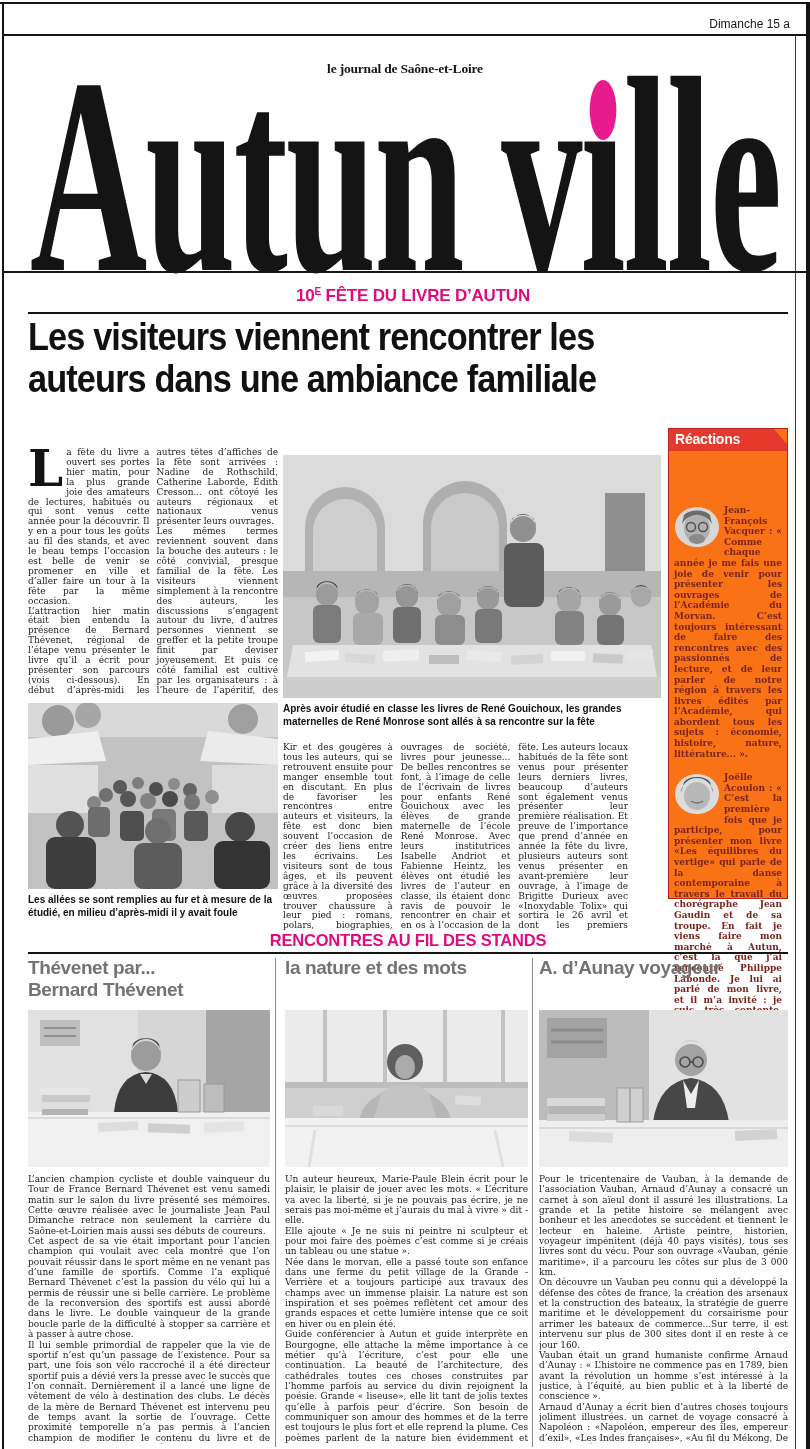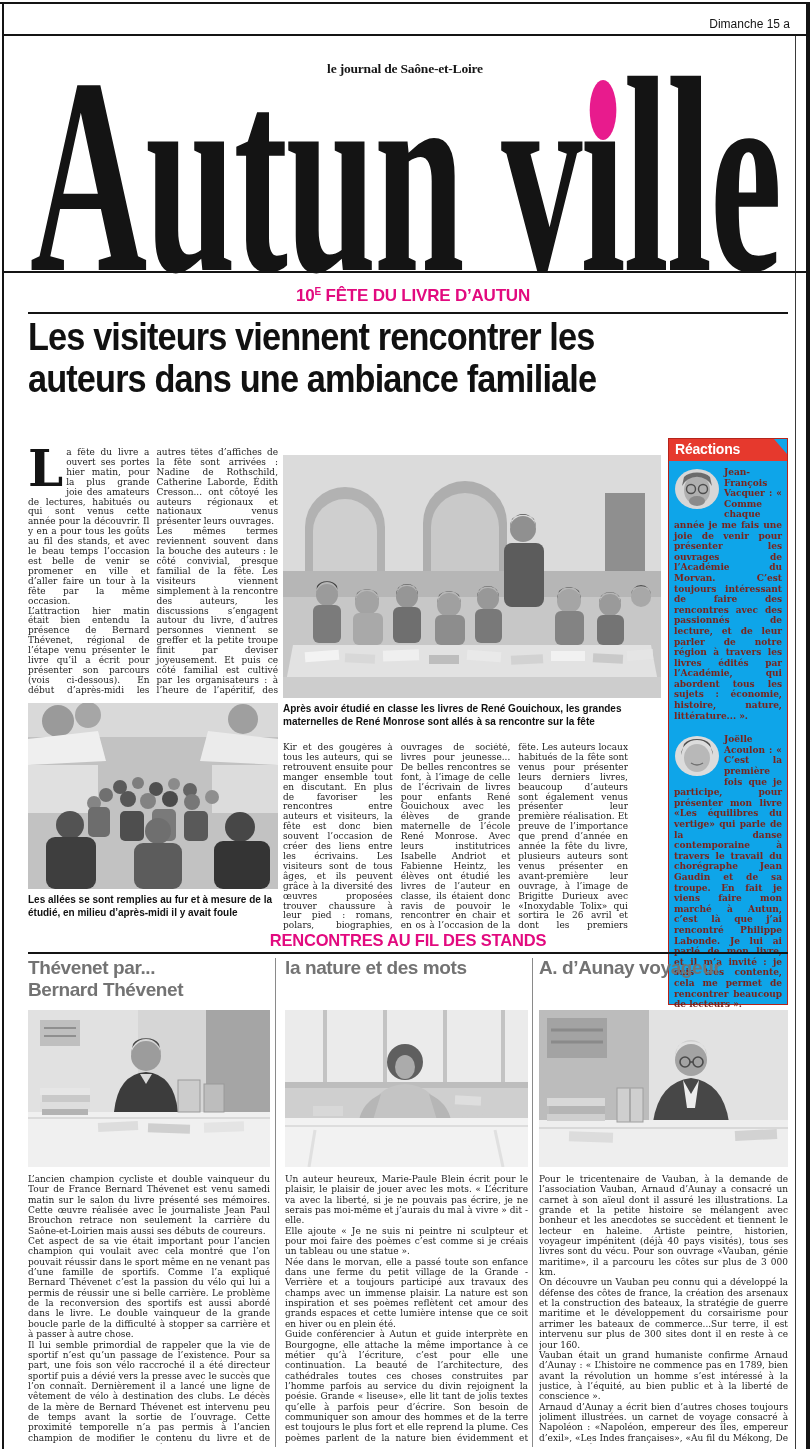--- a/index.html
+++ b/index.html
@@ -37,29 +37,29 @@
   .three-col{top:743px;left:283px;width:345px;height:192px;column-count:3;column-gap:8px;overflow:hidden;}
   
   .photo{background:#cccccc;overflow:hidden;}
   .photo svg{display:block;}
   .caption{font-family:"Liberation Sans",sans-serif;font-weight:bold;font-size:10px;line-height:13px;color:#111;}
   .photo-center{top:455px;left:283px;width:378px;height:243px;}
   .cap-center{top:702px;left:283px;width:374px;}
   .photo-left{top:703px;left:28px;width:250px;height:186px;}
   .cap-left{top:893px;left:28px;width:252px;}
   
-  .reactions{top:438px;left:668px;width:120px;height:567px;background:#0ea5e9;
+  .reactions{top:428px;left:668px;width:120px;height:471px;background:#f97316;
              border:1.5px solid #b5241b;box-sizing:border-box;}
   .rx-head{position:relative;height:22px;background:#e6392d;
            clip-path:polygon(0 0,calc(100% - 13px) 0,100% 15px,100% 100%,0 100%);}
   .rx-head span{position:absolute;left:6px;top:2px;color:#fff;font-family:"Liberation Sans",sans-serif;
                 font-weight:bold;font-size:14px;letter-spacing:-0.2px;}
   .rx-body{padding:6px 5px 0 5px;}
   .quote{font-family:"DejaVu Serif",serif;font-weight:bold;font-size:9px;line-height:10.6px;
-         text-align:justify;color:#7a241c;}
+         text-align:justify;color:#7a241c;margin-top:48px;}
   .quote + .quote{margin-top:13px;}
   .portrait{float:left;width:46px;height:42px;margin:1px 4px 1px 0;}
   
   .section-head{top:931px;left:28px;width:760px;text-align:center;color:#e20a7f;
                 font-family:"Liberation Sans",sans-serif;font-weight:bold;font-size:16.5px;letter-spacing:-0.2px;}
   .art-title{font-family:"Liberation Sans",sans-serif;font-weight:bold;font-size:19px;
              line-height:21.5px;letter-spacing:-0.4px;color:#737373;}
   .art-body{font-family:"DejaVu Serif",serif;font-size:9px;line-height:10.35px;text-align:justify;color:#222;}
   .art-body p{margin:0;}
   .vdiv{background:#8a8a8a;width:1px;}
@@ -253,21 +253,21 @@
       <rect x="12" y="92" width="50" height="7" fill="#dedede"></rect>
         <rect x="14" y="99" width="46" height="6" fill="#b3b3b3"></rect>
       <rect x="150" y="70" width="22" height="32" fill="#cccccc" stroke="#9a9a9a"></rect>
       <rect x="176" y="74" width="20" height="28" fill="#bdbdbd" stroke="#9a9a9a"></rect>
       <rect x="70" y="112" width="40" height="9" fill="#dddddd" transform="rotate(-3 90 116)"></rect>
       <rect x="120" y="114" width="42" height="9" fill="#cfcfcf" transform="rotate(2 141 118)"></rect>
       <rect x="176" y="112" width="40" height="10" fill="#e4e4e4" transform="rotate(-2 196 117)"></rect>
     </svg>
   </div>
   <div class="abs art-body" style="top:1174px;left:28px;width:242px;height:270px;overflow:hidden;">
-    <p>L’ancien champion cycliste et double vainqueur du Tour de France Bernard Thévenet est venu samedi matin sur le salon du livre présenté ses mémoires. Cette œuvre réalisée avec le journaliste Jean Paul Brouchon retrace non seulement la carrière du Saône-et-Loirien mais aussi ses débuts de coureurs.</p>
+    <p>L’ancien champion cycliste et double vainqueur du Tour de France Bernard Thévenet est venu samedi matin sur le salon du livre présenté ses mémoires. Cette œuvre réalisée avec le journaliste Jean Paul Dimanche retrace non seulement la carrière du Saône-et-Loirien mais aussi ses débuts de coureurs.</p>
     <p>Cet aspect de sa vie était important pour l’ancien champion qui voulait avec cela montré que l’on pouvait réussir dans le sport même en ne venant pas d’une famille de sportifs. Comme l’a expliqué Bernard Thévenet c’est la passion du vélo qui lui a permis de réussir une si belle carrière. Le problème de la reconversion des sportifs est aussi abordé dans le livre. Le double vainqueur de la grande boucle parle de la difficulté à stopper sa carrière et à passer à autre chose.</p>
     <p>Il lui semble primordial de rappeler que la vie de sportif n’est qu’un passage de l’existence. Pour sa part, une fois son vélo raccroché il a été directeur sportif puis a dévié vers la presse avec le succès que l’on connaît. Dernièrement il a lancé une ligne de vêtement de vélo à destination des clubs. Le décès de la mère de Bernard Thévenet est intervenu peu de temps avant la sortie de l’ouvrage. Cette proximité temporelle n’a pas permis à l’ancien champion de modifier le contenu du livre et de rendre un vibrant hommage à sa maman.</p>
   </div>
 
   <div class="abs art-title" style="top:957px;left:285px;width:243px;">
     <div>la nature et des mots</div>
   </div>
   <div class="abs photo" style="top:1010px;left:285px;width:243px;height:157px;">
     <svg width="243" height="157" viewBox="0 0 243 157">
       <rect width="243" height="157" fill="#cfcfcf"></rect>

